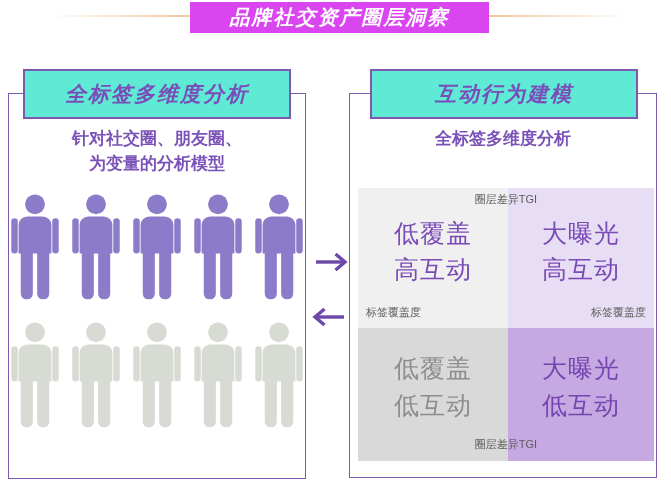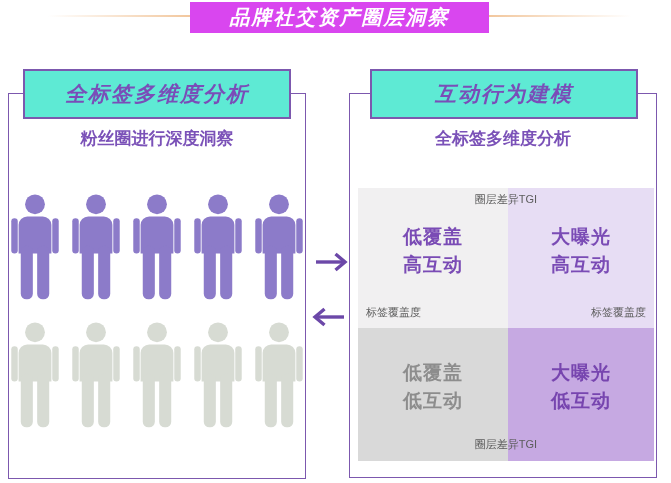--- a/index.html
+++ b/index.html
@@ -57,21 +57,21 @@
 
   
   .quadrant{
     position:absolute;left:8px;top:94px;width:296px;height:273px;
     display:grid;grid-template-columns:150px 146px;grid-template-rows:140px 133px;
   }
   .quad-cell{
     display:flex;align-items:center;justify-content:center;
   }
   .quad-cell-text{
-    font-size:19px;font-weight:bold;line-height:1.45;letter-spacing:1px;
+    font-size:25px;font-weight:normal;line-height:1.45;letter-spacing:1px;
     text-align:center;
   }
   .quad-cell.r1{padding-bottom:14px;box-sizing:border-box;}
   .quad-cell.r2{padding-bottom:16px;box-sizing:border-box;}
   .axis-label{
     position:absolute;color:#5c5c5c;font-size:11px;white-space:nowrap;
   }
   .axis-top{top:4px;left:0;width:100%;text-align:center;}
   .axis-mid-left{top:117px;left:8px;}
   .axis-mid-right{top:117px;right:8px;}
@@ -86,21 +86,22 @@
   <div class="deco-line right"></div>
   <div class="banner" style="background: #d946ef; text-align: center;">
     <span class="banner-text">品牌社交资产圈层洞察</span>
   </div>
 
   <div class="panel panel-left">
     <div class="panel-header">
       <span class="panel-header-text">全标签多维度分析</span>
     </div>
     <div class="panel-subtitle">
-      <div>粉丝圈进行深度洞察</div>
+      <div>针对社交圈、朋友圈、</div>
+      <div>为变量的分析模型</div>
     </div>
     <div class="person-row purple">
         <svg viewBox="0 0 60 124" width="52" height="107">
           <g fill="#8c7bc9">
             <circle cx="30" cy="12" r="11.5"></circle>
             <path d="M21 26 h18 a10 10 0 0 1 10 10 v33 h-38 v-33 a10 10 0 0 1 10 -10 z"></path>
             <rect x="2.5" y="28" width="7.5" height="41" rx="3.7"></rect>
             <rect x="50" y="28" width="7.5" height="41" rx="3.7"></rect>
             <rect x="13.5" y="60" width="14" height="62" rx="6.5"></rect>
             <rect x="32.5" y="60" width="14" height="62" rx="6.5"></rect>

